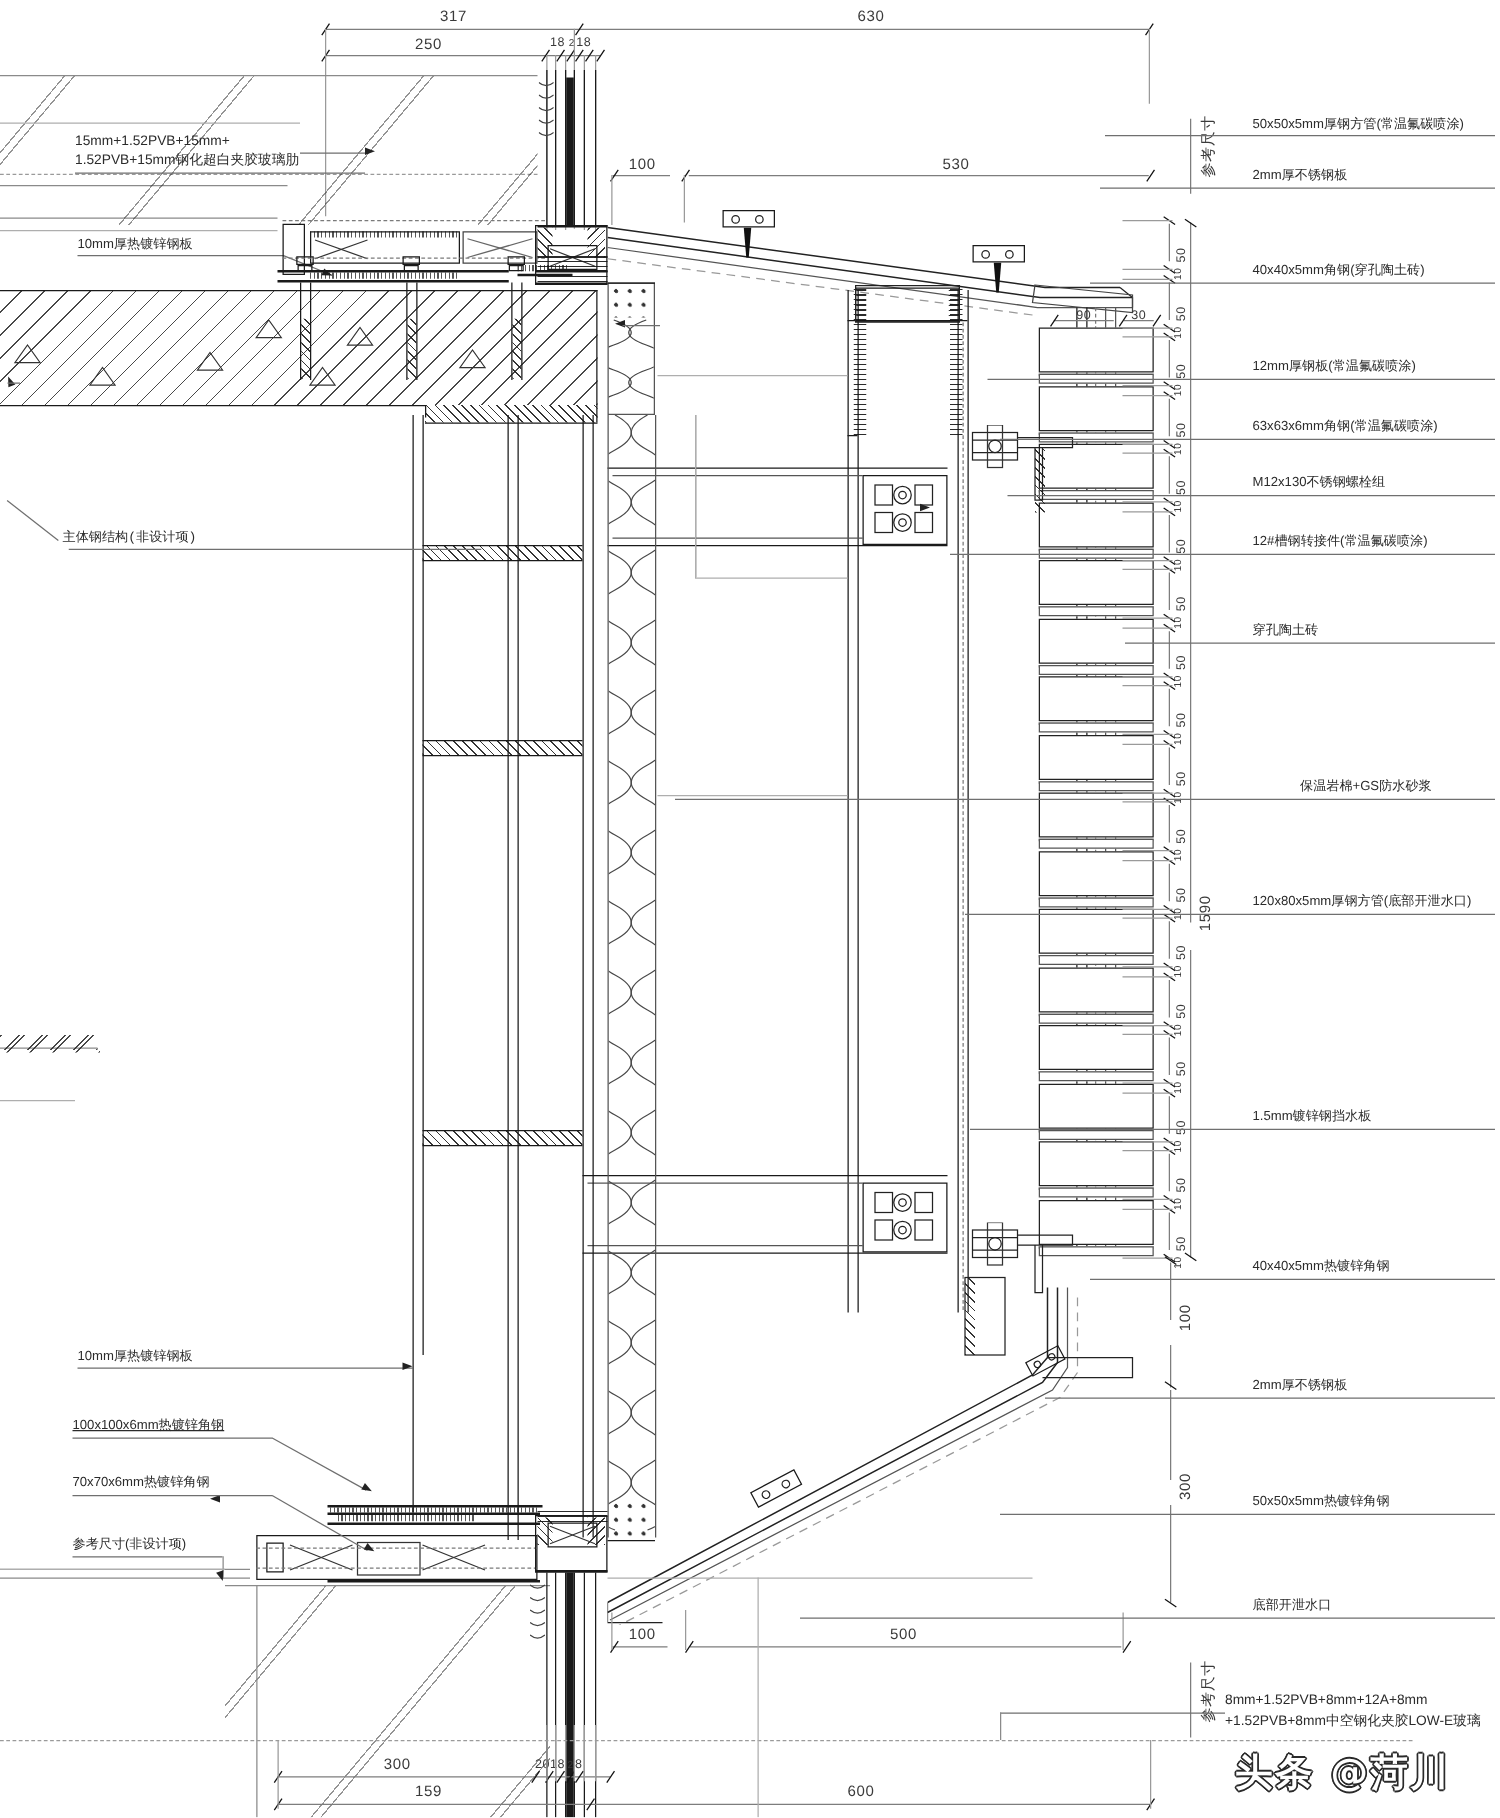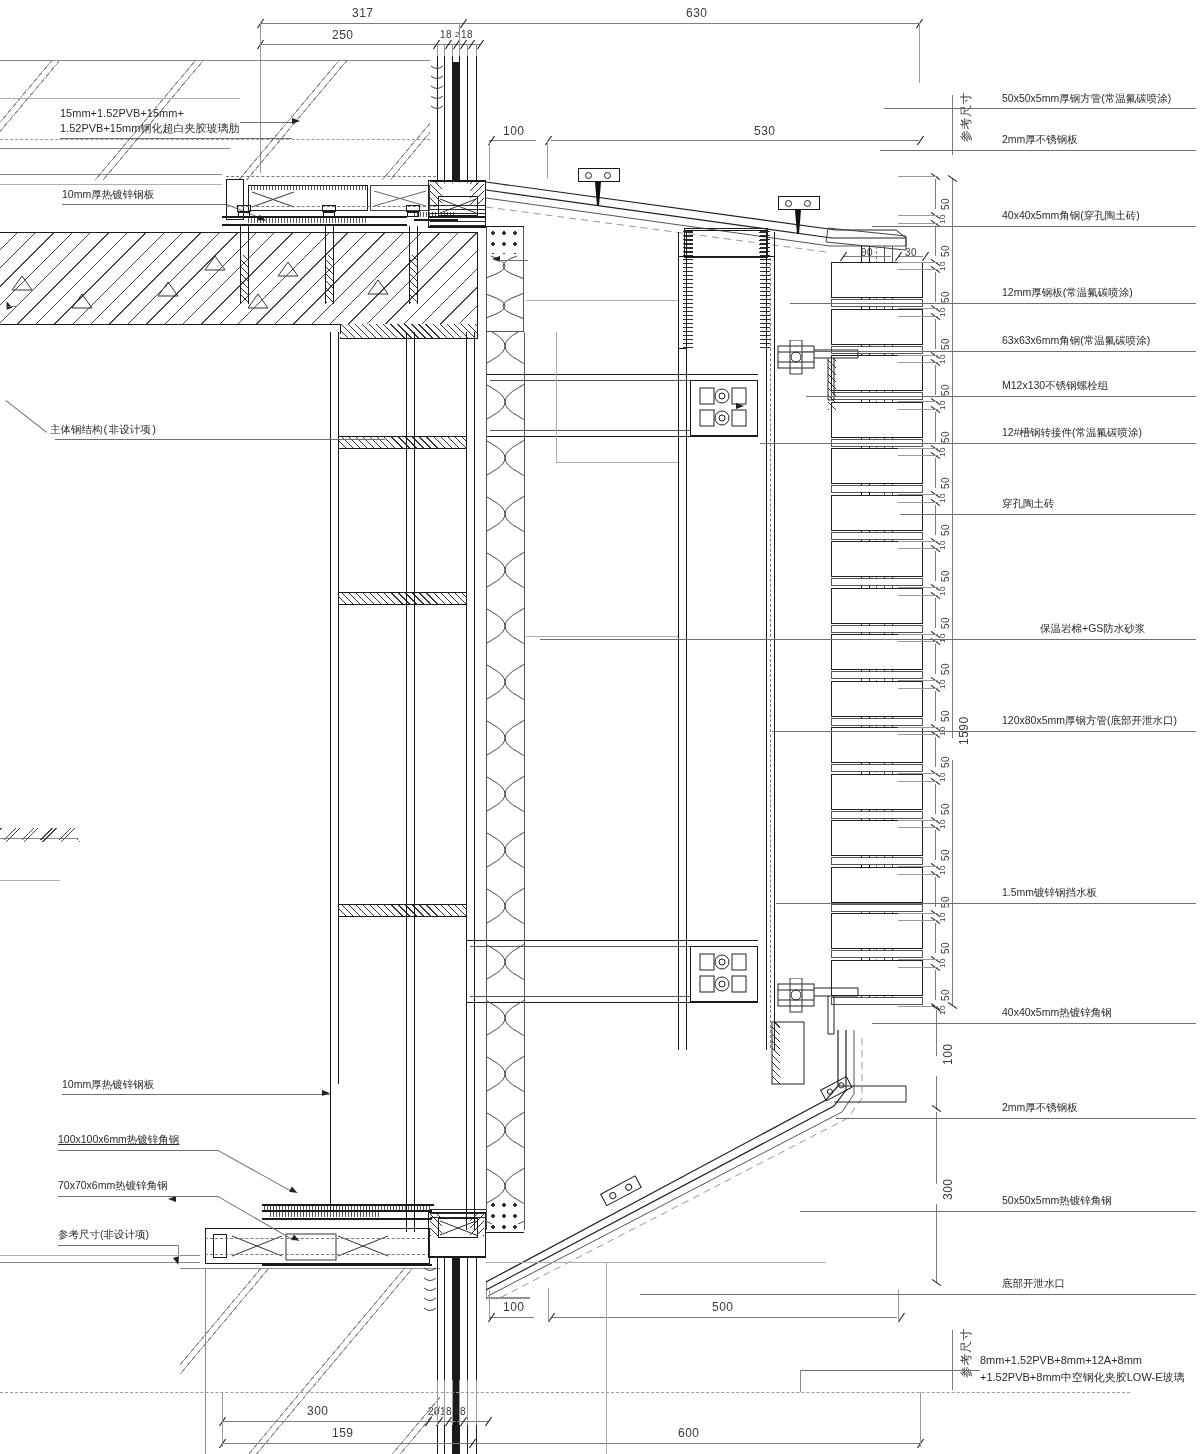--- a/index.html
+++ b/index.html
@@ -894,14 +894,15 @@
     <div class="ln h lt" style="left:526px;top:636px;width:152px;"></div>
     <div class="ln h lt" style="left:0px;top:1255px;width:180px;"></div>
     <div class="ln h lt" style="left:556px;top:462px;width:122px;"></div>
     <div class="ln v lt" style="left:556px;top:332px;height:130px;"></div>
     <div class="ln v lt" style="left:606px;top:1262px;height:192px;"></div>
     <div class="ln h lt" style="left:486px;top:1262px;width:340px;"></div>
     <div class="ln h lt" style="left:0px;top:880px;width:60px;"></div>
     <div class="hatch-concrete" style="left:0px;top:828px;width:80px;height:14px;"></div>
   </div>
 
+  <div class="wm" style="left:988px;top:1398px;">头条 @菏川</div>
 
 </div>
 
 </body></html>

